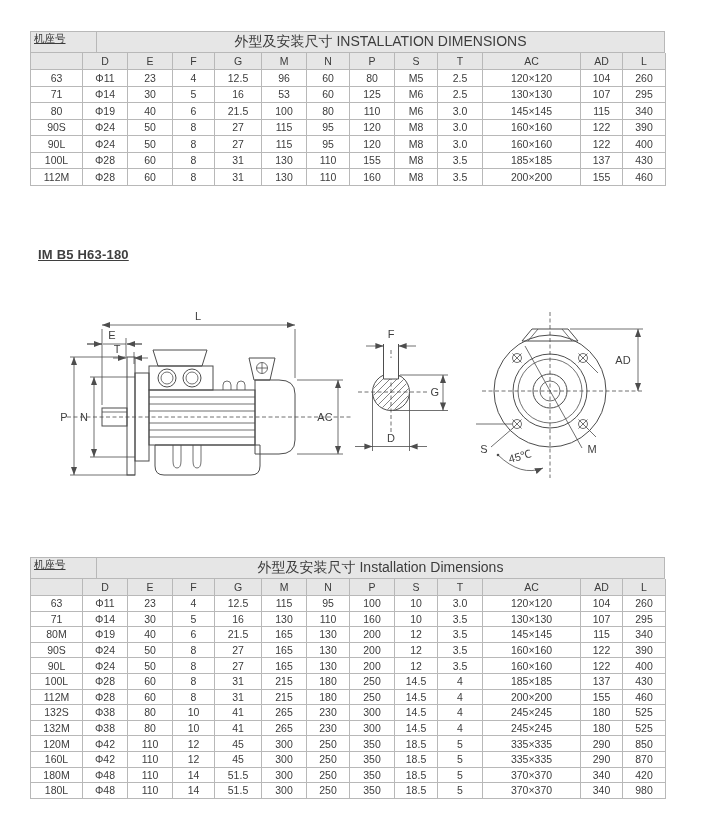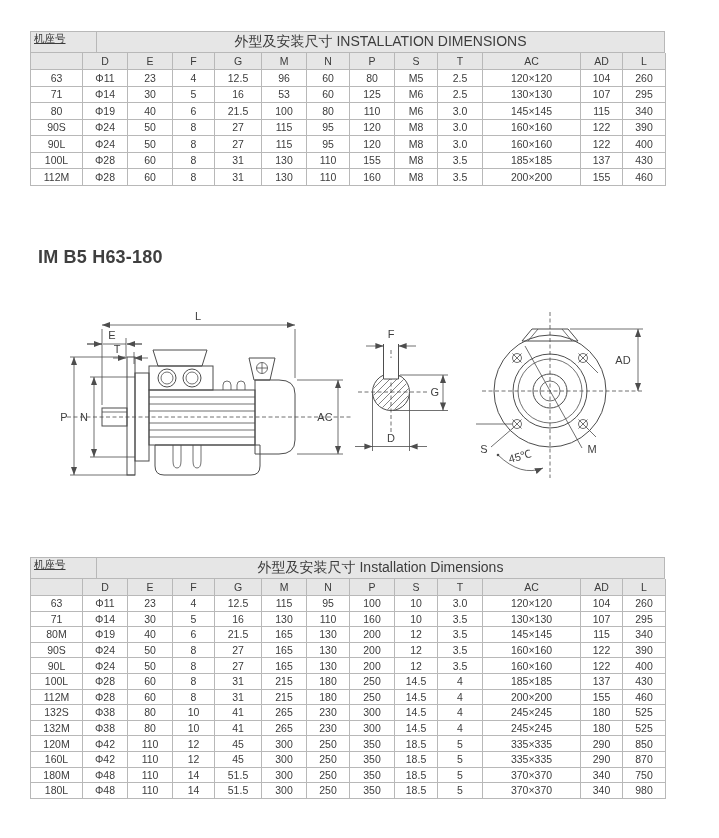--- a/index.html
+++ b/index.html
@@ -18,22 +18,22 @@
   .hcellB{flex:1;border-right:1px solid #b8b8b8;border-bottom:1px solid #b8b8b8;
           display:flex;align-items:center;justify-content:center;font-size:14px;}
   .grid{display:grid;grid-template-columns:52px 45px 45px 42px 47px 45px 43px 45px 43px 45px 98px 42px 43px;}
   .cell{border-right:1px solid #b8b8b8;border-bottom:1px solid #b8b8b8;
         display:flex;align-items:center;justify-content:center;white-space:nowrap;overflow:hidden;}
   .col-row .cell{background:#e6e6e6;height:17px;}
   .t1 .trow .cell{height:16.5px;}
   .t2 .trow .cell{height:15.6px;}
 
   
-  .section-label{position:absolute;left:38px;top:247px;font-size:18px;font-weight:bold;
-                 color:#3f3f3f;letter-spacing:.2px;}
+  .section-label{position:absolute;left:38px;top:247px;font-size:13px;font-weight:bold;
+                 color:#3f3f3f;letter-spacing:.2px;text-decoration:underline;}
 
   
   .diagram{position:absolute;left:55px;top:300px;}
   .ln{stroke:#4d4d4d;stroke-width:1;fill:none;stroke-linecap:butt;}
   .thin{stroke:#4d4d4d;stroke-width:.8;fill:none;}
   .dash{stroke:#4d4d4d;stroke-width:.8;fill:none;stroke-dasharray:4 2.5;}
   .dim{stroke:#4d4d4d;stroke-width:.8;fill:none;}
   .hatch{stroke:#4d4d4d;stroke-width:.7;}
   svg text{font-family:"Liberation Sans",sans-serif;font-size:11px;fill:#3f3f3f;}
 </style>
@@ -513,21 +513,21 @@
           <div class="cell">110</div>
           <div class="cell">14</div>
           <div class="cell">51.5</div>
           <div class="cell">300</div>
           <div class="cell">250</div>
           <div class="cell">350</div>
           <div class="cell">18.5</div>
           <div class="cell">5</div>
           <div class="cell">370×370</div>
           <div class="cell">340</div>
-          <div class="cell">750</div>
+          <div class="cell">420</div>
         </div>
         <div class="grid trow">
           <div class="cell">180L</div>
           <div class="cell">Φ48</div>
           <div class="cell">110</div>
           <div class="cell">14</div>
           <div class="cell">51.5</div>
           <div class="cell">300</div>
           <div class="cell">250</div>
           <div class="cell">350</div>

